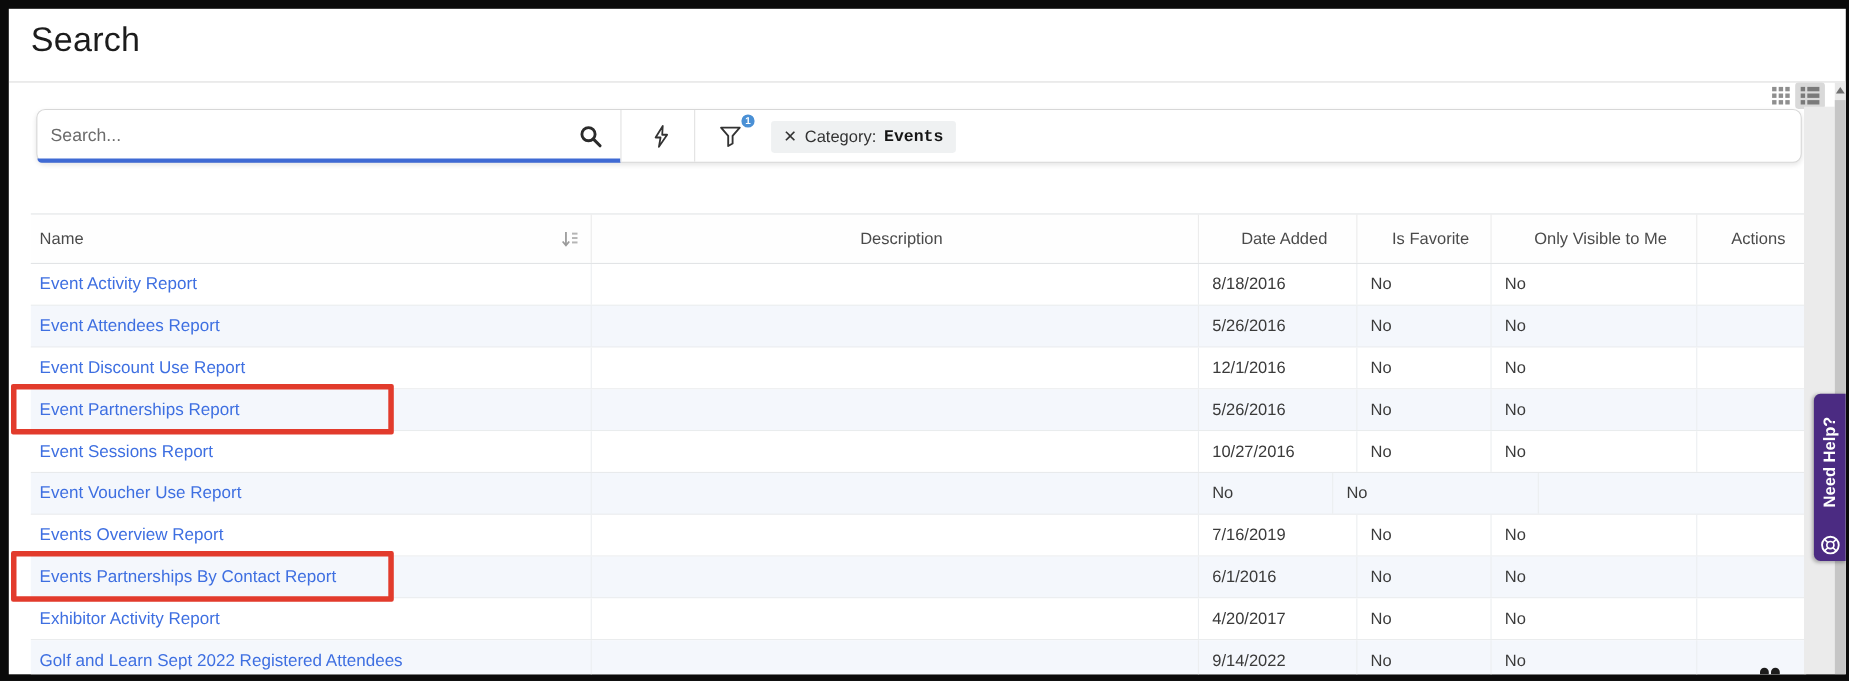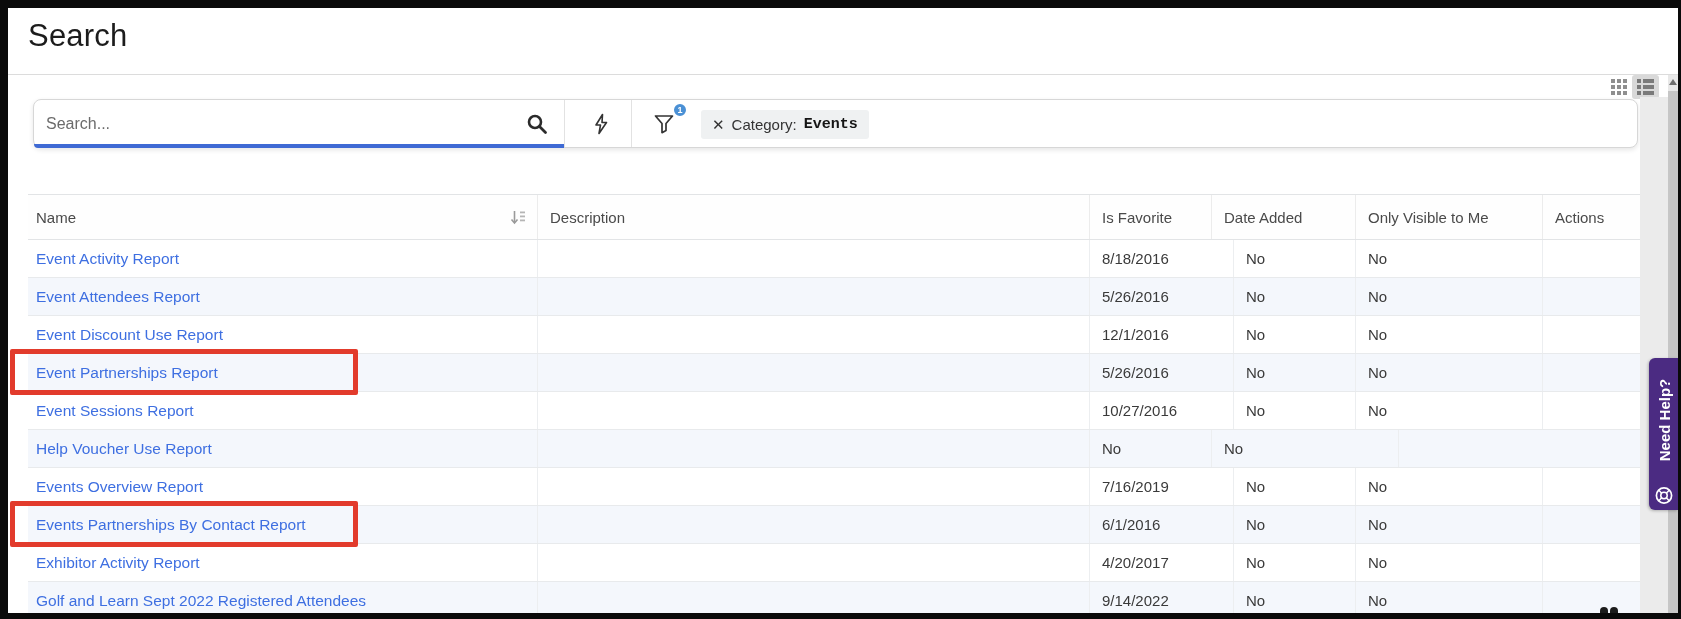--- a/index.html
+++ b/index.html
@@ -40,21 +40,21 @@
     display:flex; align-items:center; justify-content:center; z-index:2; }
   .filter-chip { position:absolute; left:667px; top:10px; height:29px; background:#eff1f2; border-radius:3px;
     display:flex; align-items:center; padding:0 11px; gap:7px; cursor:pointer; }
   .chip-x { font-size:15px; color:#333; line-height:1; }
   .chip-label { font-size:15px; color:#333; }
   .chip-value { font-size:15px; color:#151515; font-weight:bold;font-family:Liberation Mono, monospace; }
 
   
   .table { position:absolute; left:20px; top:186px; width:1614px; }
   .thead { display:flex; height:46px; border-top:1px solid #e2e4e6; border-bottom:1px solid #e2e4e6; background:#fefefe; }
-  .th { display:flex; align-items:center; font-size:15px; color:#4a4a4a; border-right:1px solid #ececec; padding-left:12px; }
+  .th { display:flex; align-items:center; font-size:15px; color:#4a4a4a; border-right:1px solid #ececec; padding-left:12px;justify-content:center; }
   .th:first-child { padding-left:8px; justify-content:space-between; padding-right:10px; }
   .th:last-child { border-right:none; }
   .trow { display:flex; height:38px; border-bottom:1px solid #e8eaec; background:#fff; }
   .trow.alt { background:#f4f7fc;text-align:right; }
   .td { display:flex; align-items:center; font-size:15px; color:#3a3a3a; border-right:1px solid #eceef0; padding-left:12px; overflow:hidden; white-space:nowrap; }
   .td:first-child { padding-left:8px; }
   .td:last-child { border-right:none; }
   .c0 { width:510px; } .c1 { width:552px; } .c2 { width:144px; } .c3 { width:122px; } .c4 { width:187px; } .c5 { width:99px; }
   .report-link { color:#3e6fe1; text-decoration:none; font-size:15.5px; cursor:pointer; }
 
@@ -126,26 +126,26 @@
             <line x1="4.5" y1="2" x2="4.5" y2="13" stroke="#9a9a9a" stroke-width="1.6"></line>
             <path d="M1.5 10.5 L4.5 14 L7.5 10.5" fill="none" stroke="#9a9a9a" stroke-width="1.6"></path>
             <rect x="10" y="2.5" width="5" height="1.8" fill="#b5b5b5"></rect>
             <rect x="10" y="6.5" width="5" height="1.8" fill="#b5b5b5"></rect>
             <rect x="10" y="10.5" width="5" height="1.8" fill="#b5b5b5"></rect>
           </svg>
         </div>
         <div class="th c1">
             <span>Description</span>
           </div>
+        <div class="th c2">
+            <span>Date Added</span>
+          </div>
         <div class="th c3">
             <span>Is Favorite</span>
           </div>
-        <div class="th c2">
-            <span>Date Added</span>
-          </div>
         <div class="th c4">
             <span>Only Visible to Me</span>
           </div>
         <div class="th c5">
             <span>Actions</span>
           </div>
       </div>
 
       <div class="trow">
         <div class="td c0">
@@ -192,21 +192,21 @@
             <a class="report-link">Event Sessions Report</a>
           </div>
         <div class="td c1"></div>
         <div class="td c2">10/27/2016</div>
         <div class="td c3">No</div>
         <div class="td c4">No</div>
         <div class="td c5"></div>
       </div>
       <div class="trow alt">
         <div class="td c0">
-            <a class="report-link">Help Voucher Use Report</a>
+            <a class="report-link">Event Voucher Use Report</a>
           </div>
         <div class="td c1"></div>
         <div class="td c3">No</div>
         <div class="td c4">No</div>
         <div class="td c5"></div>
       </div>
       <div class="trow">
         <div class="td c0">
             <a class="report-link">Events Overview Report</a>
           </div>

